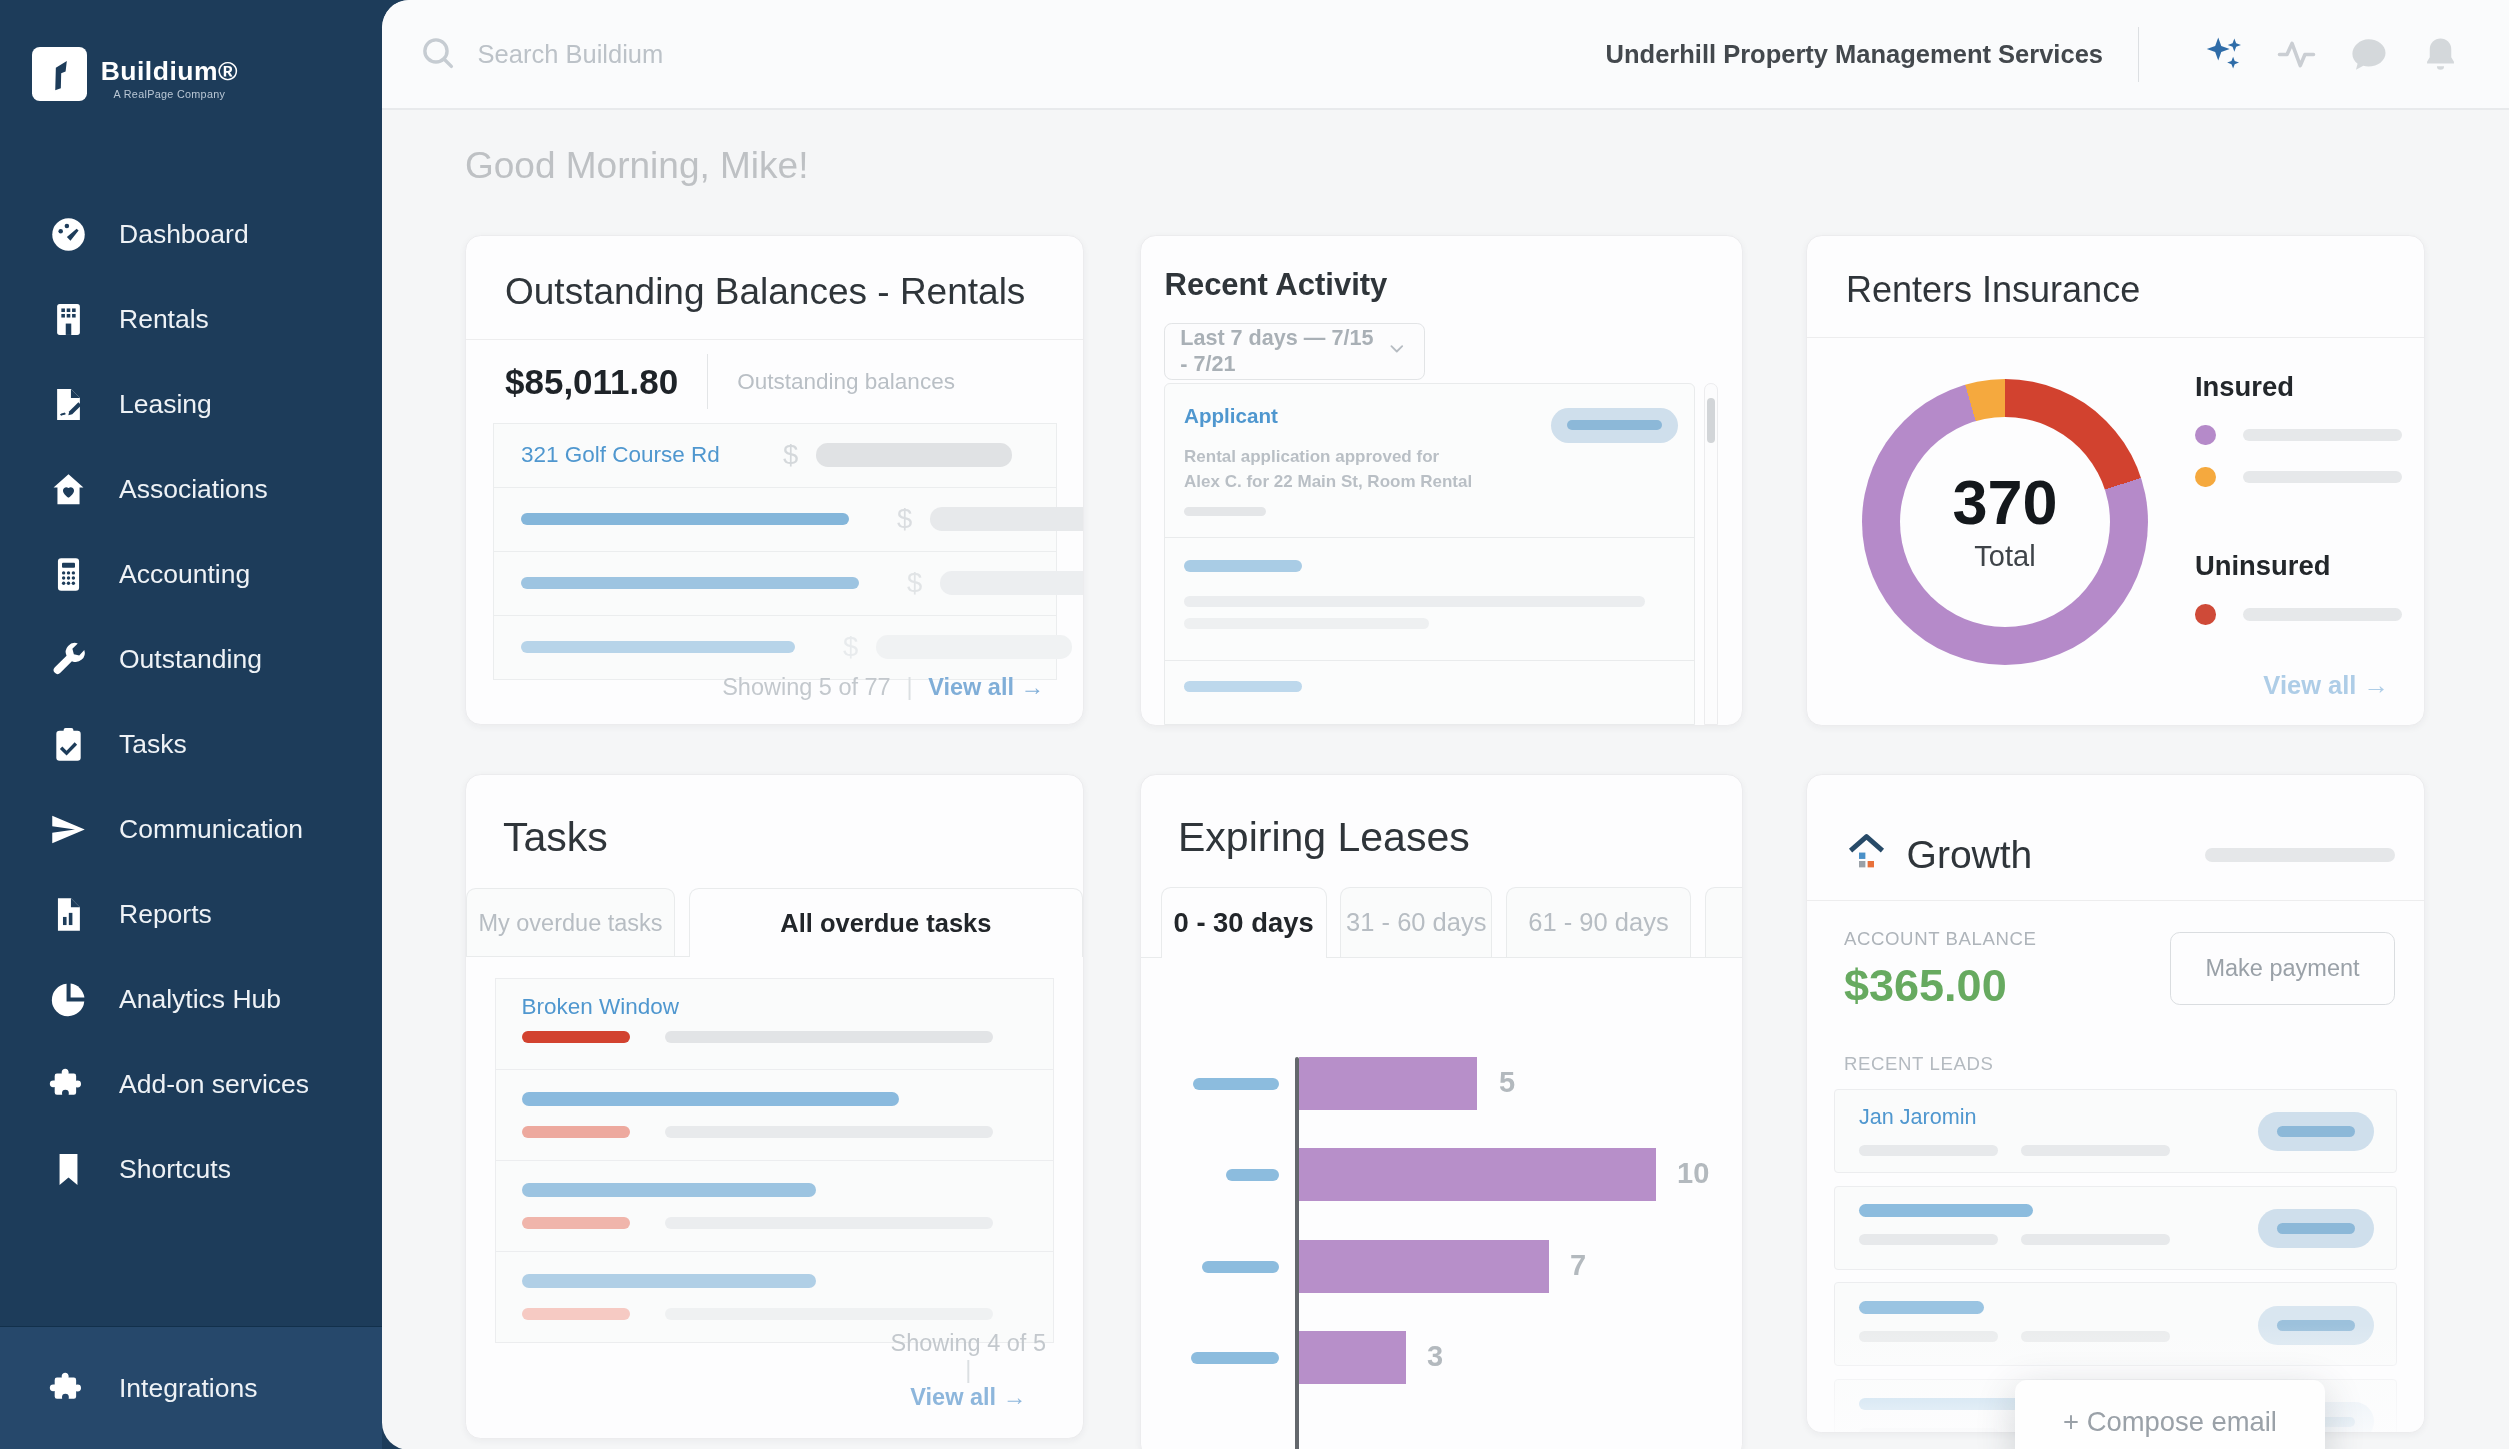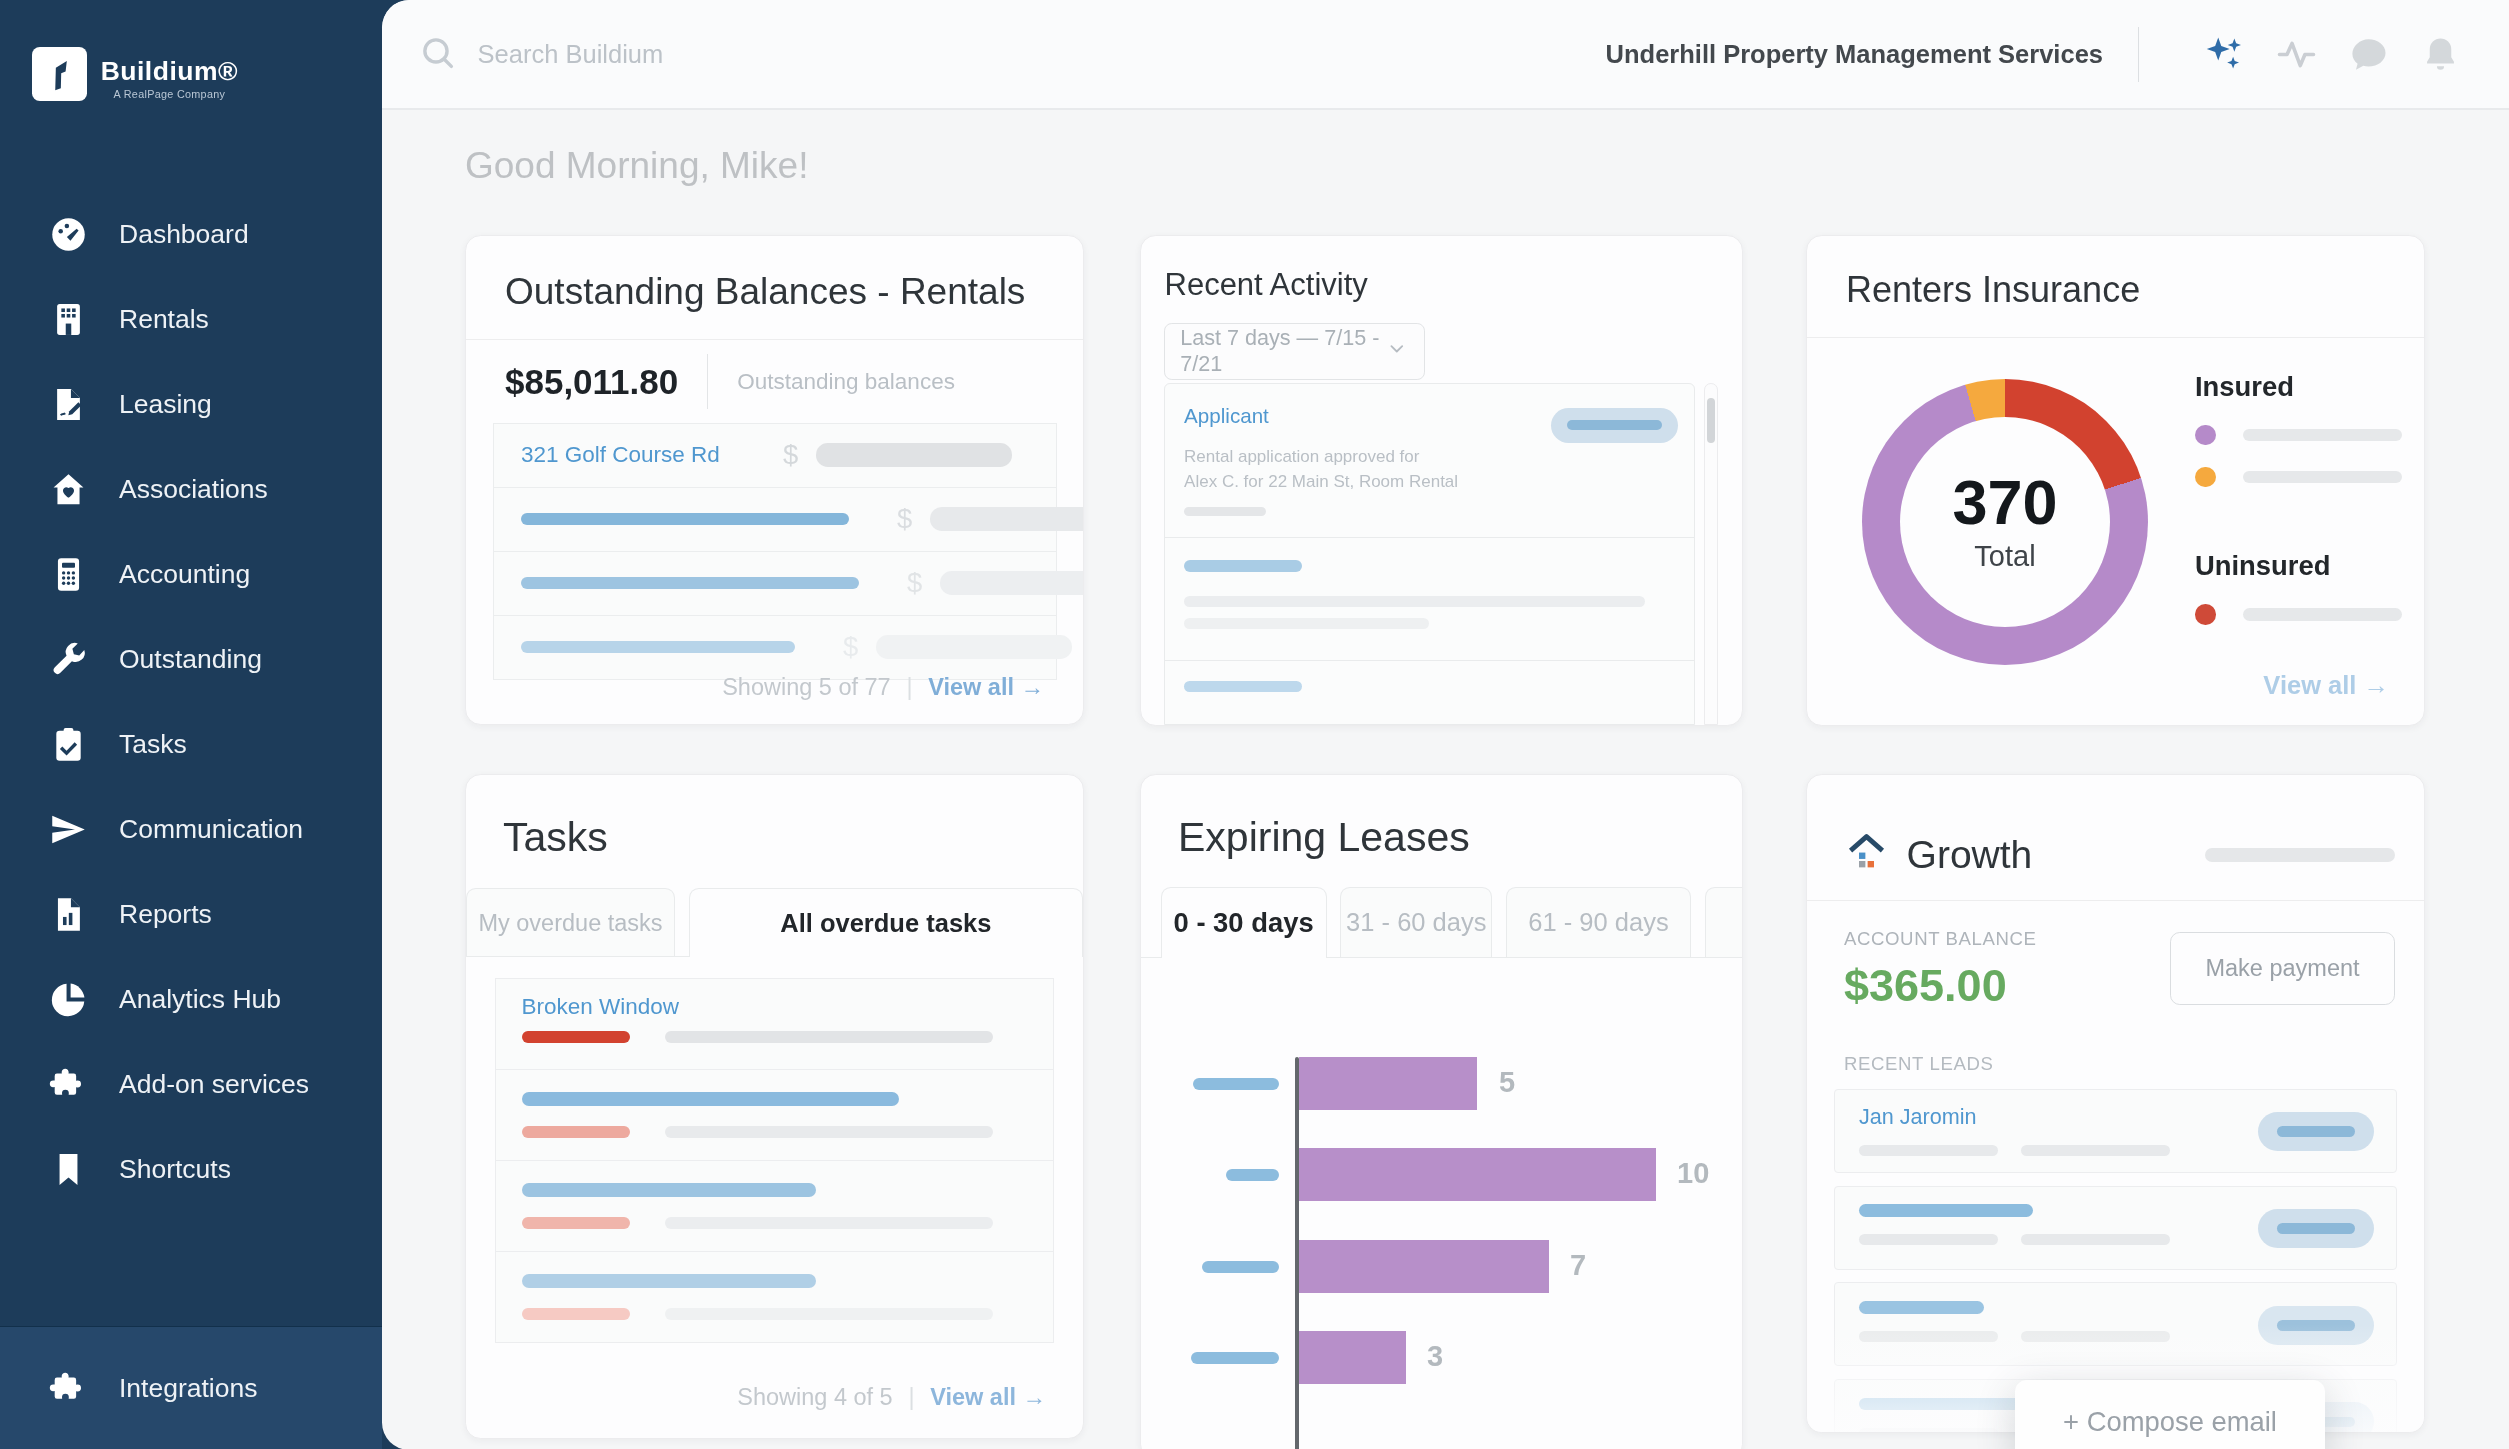--- a/index.html
+++ b/index.html
@@ -29,21 +29,21 @@
   .search-wrap{display:flex;align-items:center;margin-left:37px;flex:1;}
   .search-ph{margin-left:21.6px;font-size:25.5px;color:#bcc2c8;}
   .top-right{display:flex;align-items:center;margin-right:47px;}
   .company{font-size:25.5px;font-weight:700;color:#43484d;}
   .vdiv{width:1px;height:55px;background:#dcdfe2;margin:0 35px;}
   .top-ico{width:43px;height:43px;margin-left:29px;display:flex;align-items:center;justify-content:center;cursor:pointer;}
   .greeting{position:absolute;left:83px;top:145px;font-size:37px;color:#bec1c4;}
   
   .card{position:absolute;background:#fdfdfe;border:1px solid #ececee;border-radius:15.7px;box-shadow:0 2px 7.8px rgba(30,40,50,.05);box-sizing:border-box;overflow:hidden;}
   #card-outstanding{left:83px;top:235px;width:619px;height:490px;}
-  #card-activity{left:758px;top:235px;width:603px;height:491px;}
+  #card-activity{left:758px;top:235px;width:603px;height:491px;font-weight:bold;}
   #card-insurance{left:1424px;top:235px;width:619px;height:491px;}
   #card-tasks{left:83px;top:774px;width:619px;height:665px;}
   #card-leases{left:758px;top:774px;width:603px;height:686px;}
   #card-growth{left:1424px;top:774px;width:619px;height:659px;}
   .c-title{color:#2f353a;}
   .hr{height:1px;background:#ededee;}
   
   #card-outstanding .c-title{font-size:37px;padding:35px 39px 25.5px;}
   .amount-row{display:flex;align-items:center;height:84px;padding:0 39px;}
   .amount{font-size:35px;font-weight:700;color:#1e2328;}
@@ -487,21 +487,21 @@
         </div>
       </div>
       <div class="task-row">
         <span class="sk" style="display:block;width:294px;height:13.7px;background:#b0cfe6;margin-top:7.8px;"></span>
         <div class="bar-line" style="margin-top:19.6px;">
           <span class="minibar" style="width:108px;background:#f6cac3;"></span>
           <span class="minibar" style="width:328px;background:#eff1f2;margin-left:35px;"></span>
         </div>
       </div>
     </div>
-    <div class="card-foot" style="right:37px;bottom:27.4px;">
+    <div class="card-foot" style="right:37px;bottom:27.4px;flex-direction:column;">
       <span class="foot-show">Showing 4 of 5</span>
       <span class="foot-sep">|</span>
       <span class="foot-view" style="color:#8db6dc;">View all →</span>
     </div>
   </section>
 
   <section class="card" id="card-leases">
     <div class="c-title">Expiring Leases</div>
     <div class="tabwrap lease-tabs">
       <div class="tabline"></div>

